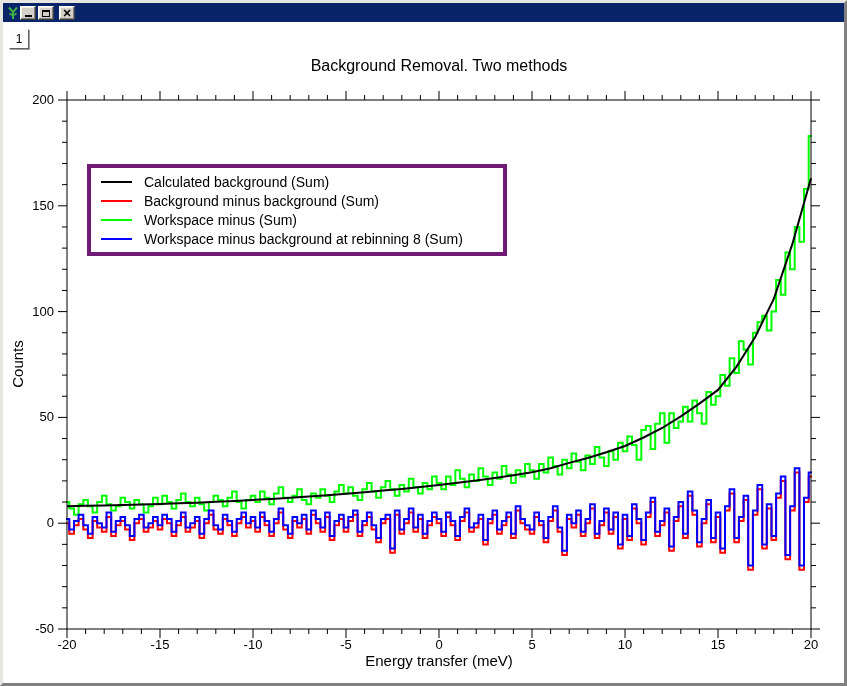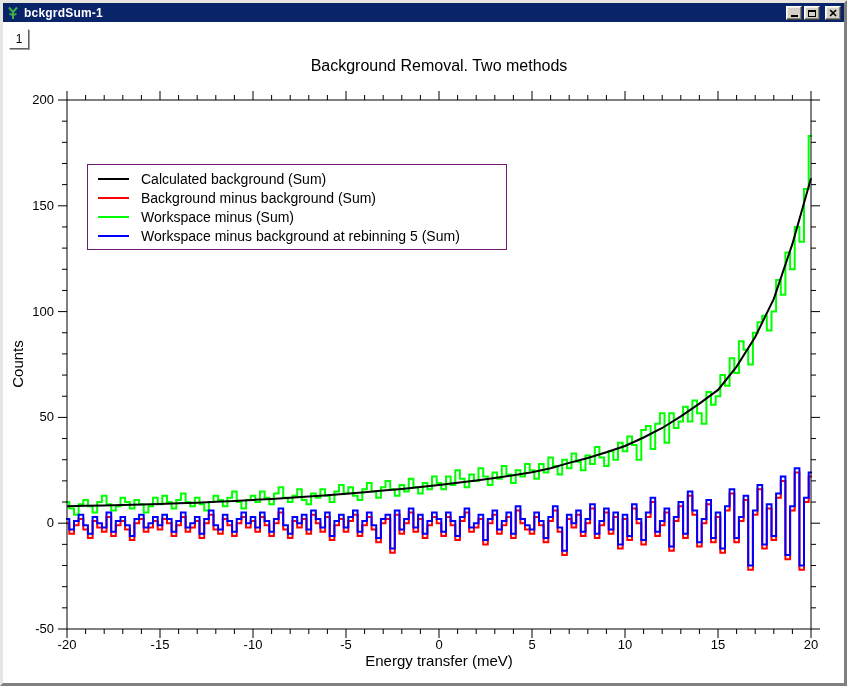--- a/index.html
+++ b/index.html
@@ -21,21 +21,21 @@
   .glyph-min{display:block;width:7px;height:2px;background:#000;margin-bottom:2px;}
   .glyph-max{display:block;width:8px;height:7px;border:1px solid #000;border-top:2px solid #000;margin-bottom:2px;box-sizing:border-box;}
   .client{position:absolute;top:19px;left:0;right:0;bottom:0;background:#ffffff;z-index:1;}
   .layer-btn{position:absolute;top:26px;left:6px;width:20px;height:20px;z-index:20;
     background:#fcfcfc;box-sizing:border-box;border:1px solid;
     border-color:#ffffff #606060 #606060 #ffffff;box-shadow:1px 1px 0 #a0a0a0;
     font-size:12px;text-align:center;line-height:18px;color:#000;}
   svg.plot{position:absolute;top:0;left:0;z-index:5;}
   svg.plot text{font-family:"Liberation Sans",sans-serif;fill:#000000;}
   .legend{position:absolute;left:84px;top:161px;width:420px;z-index:10;
-    background:#ffffff;border:1px solid #701a75;box-sizing:border-box;
+    background:#ffffff;border:4px solid #701a75;box-sizing:border-box;
     padding:4px 0 4px 10px;}
   .legend-row{display:flex;align-items:center;height:19px;}
   .legend-line{display:inline-block;width:31px;height:2px;margin-right:12px;flex:0 0 auto;}
   .legend-text{font-size:14px;color:#000;white-space:nowrap;}
 </style>
 </head>
 <body>
 
 <div class="window">
   <div class="client"></div>
@@ -221,31 +221,30 @@
       <div class="legend-row">
         <span class="legend-line" style="background: rgb(255, 0, 0);"></span>
         <span class="legend-text">Background minus background (Sum)</span>
       </div>
       <div class="legend-row">
         <span class="legend-line" style="background: rgb(0, 255, 0);"></span>
         <span class="legend-text">Workspace minus (Sum)</span>
       </div>
       <div class="legend-row">
         <span class="legend-line" style="background: rgb(0, 0, 255);"></span>
-        <span class="legend-text">Workspace minus background at rebinning 5 (Sum)</span>
+        <span class="legend-text">Workspace minus background at rebinning 8 (Sum)</span>
       </div>
     </div>
 
   <div class="titlebar">
     <span style="display:flex;align-items:center;">
       <svg width="14" height="14" viewBox="0 0 14 14">
         <path d="M7 13 L7 6 M7 6 L3 1.5 M7 6 L11 1.5 M7 9.5 L3.5 7.5 M7 9.5 L10.5 7.5" stroke="#3faf46" stroke-width="2" fill="none"></path>
       </svg>
     </span>
-    <span class="title-text">bckgrdSum-1</span>
     <span class="tbtns">
       <span class="tbtn">
           <span class="glyph-min"></span>
         </span>
       <span class="tbtn">
           <span class="glyph-max"></span>
         </span>
       <span class="tbtn close">
           <span>✕</span>
         </span>

